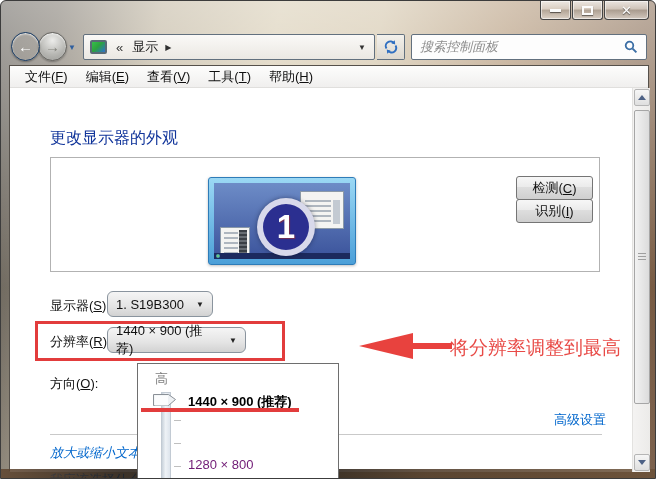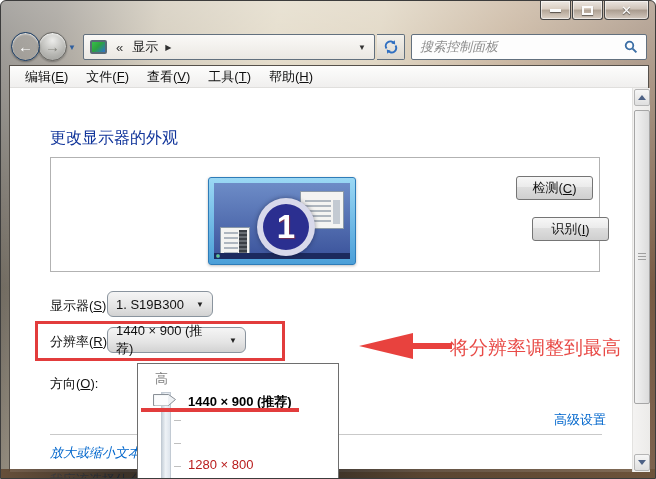--- a/index.html
+++ b/index.html
@@ -112,21 +112,21 @@
     background:#2b2f90; border:6px solid rgba(255,255,255,.82);
     display:flex; align-items:center; justify-content:center;
     box-shadow:0 0 5px rgba(0,0,30,.4); }
   .mon-circle span{ color:#fff; font-size:33px; font-weight:bold; text-shadow:1px 1px 1px #7a3050; }
 
   .btn{ position:absolute; width:77px; height:24px;
     background:linear-gradient(180deg,#f7f7f7,#ebebeb 45%,#dedede 46%,#cfcfcf);
     border:1px solid #757575; border-radius:3px;
     font-size:13px; color:#111; display:flex; align-items:center; justify-content:center; }
   .btn-detect{ left:465px; top:18px; }
-  .btn-identify{ left:465px; top:59px;margin-left:16px; }
+  .btn-identify{ left:465px; top:41px; }
 
   .field-label{ position:absolute; left:40px; font-size:13px; color:#111; }
   .combo{ position:absolute; left:97px; height:26px;
     background:linear-gradient(180deg,#f5f5f5,#e4e4e4 60%,#d2d2d2);
     border:1px solid #8a949e; border-radius:6px;
     font-size:13px; color:#111; display:flex; align-items:center; padding:0 8px; }
   .combo .dd{ margin-left:auto; font-size:8px; color:#222; padding-left:10px; }
 
   .divider{ position:absolute; left:40px; top:346px; width:552px; height:1px; background:#c9c9c9; }
   .link{ position:absolute; font-size:13px; color:#0066cc; white-space:nowrap; }
@@ -134,21 +134,21 @@
   
   .res-panel{ position:absolute; left:127px; top:275px; width:202px; height:131px;
     background:#fff; border:1px solid #6e6e6e; border-bottom:none; z-index:5; }
   .res-high{ position:absolute; left:17px; top:6px; font-size:13px; color:#7e7e7e; }
   .slider-track{ position:absolute; left:23px; top:28px; width:10px; height:103px;
     background:linear-gradient(90deg,#c9d2db,#eef2f6 45%,#dde4ec);
     border:1px solid #c2cad3; border-bottom:none; }
   .tick{ position:absolute; left:36px; width:7px; height:1px; background:#bfbfbf; }
   .slider-thumb{ position:absolute; left:14px; top:29px; width:25px; height:14px; z-index:2; }
   .res-selected{ position:absolute; left:50px; top:29px; font-size:13px; font-weight:bold; color:#000; white-space:nowrap; }
-  .res-option2{ position:absolute; left:50px; top:93px; font-size:13px; color:#b91c1c; white-space:nowrap; }
+  .res-option2{ position:absolute; left:50px; top:93px; font-size:13px; color:#701a75; white-space:nowrap; }
 
   
   .scrollbar{ position:absolute; left:622px; top:0; width:18px; height:384px;
     background:linear-gradient(90deg,#f4f3f2,#ecebe9); border-left:1px solid #e3e2e0; z-index:2; }
   .sb-btn{ position:absolute; left:1px; width:16px; height:17px;
     background:linear-gradient(180deg,#f6f6f6,#dfdfdf); border:1px solid #b5b5b5; border-radius:2px;
     display:flex; align-items:center; justify-content:center; }
   .sb-up{ top:1px; } .sb-down{ bottom:1px; }
   .tri-up{ width:0; height:0; border-left:4px solid transparent; border-right:4px solid transparent; border-bottom:5px solid #4d6185; }
   .tri-down{ width:0; height:0; border-left:4px solid transparent; border-right:4px solid transparent; border-top:5px solid #4d6185; }
@@ -216,22 +216,22 @@
       <svg width="14" height="14" viewBox="0 0 14 14">
         <circle cx="5.5" cy="5.5" r="3.8" fill="none" stroke="#3b6ea5" stroke-width="1.8"></circle>
         <line x1="8.6" y1="8.6" x2="12.4" y2="12.4" stroke="#3b6ea5" stroke-width="2"></line>
       </svg>
     </div>
   </div>
 
   <div class="client">
 
     <div class="menubar">
+      <span class="menu-item"><span>文件(</span><u>F</u><span>)</span></span>
       <span class="menu-item"><span>编辑(</span><u>E</u><span>)</span></span>
-      <span class="menu-item"><span>文件(</span><u>F</u><span>)</span></span>
       <span class="menu-item"><span>查看(</span><u>V</u><span>)</span></span>
       <span class="menu-item"><span>工具(</span><u>T</u><span>)</span></span>
       <span class="menu-item"><span>帮助(</span><u>H</u><span>)</span></span>
     </div>
 
     <div class="content">
 
       <div class="page-title">更改显示器的外观</div>
 
       <div class="preview-box">

